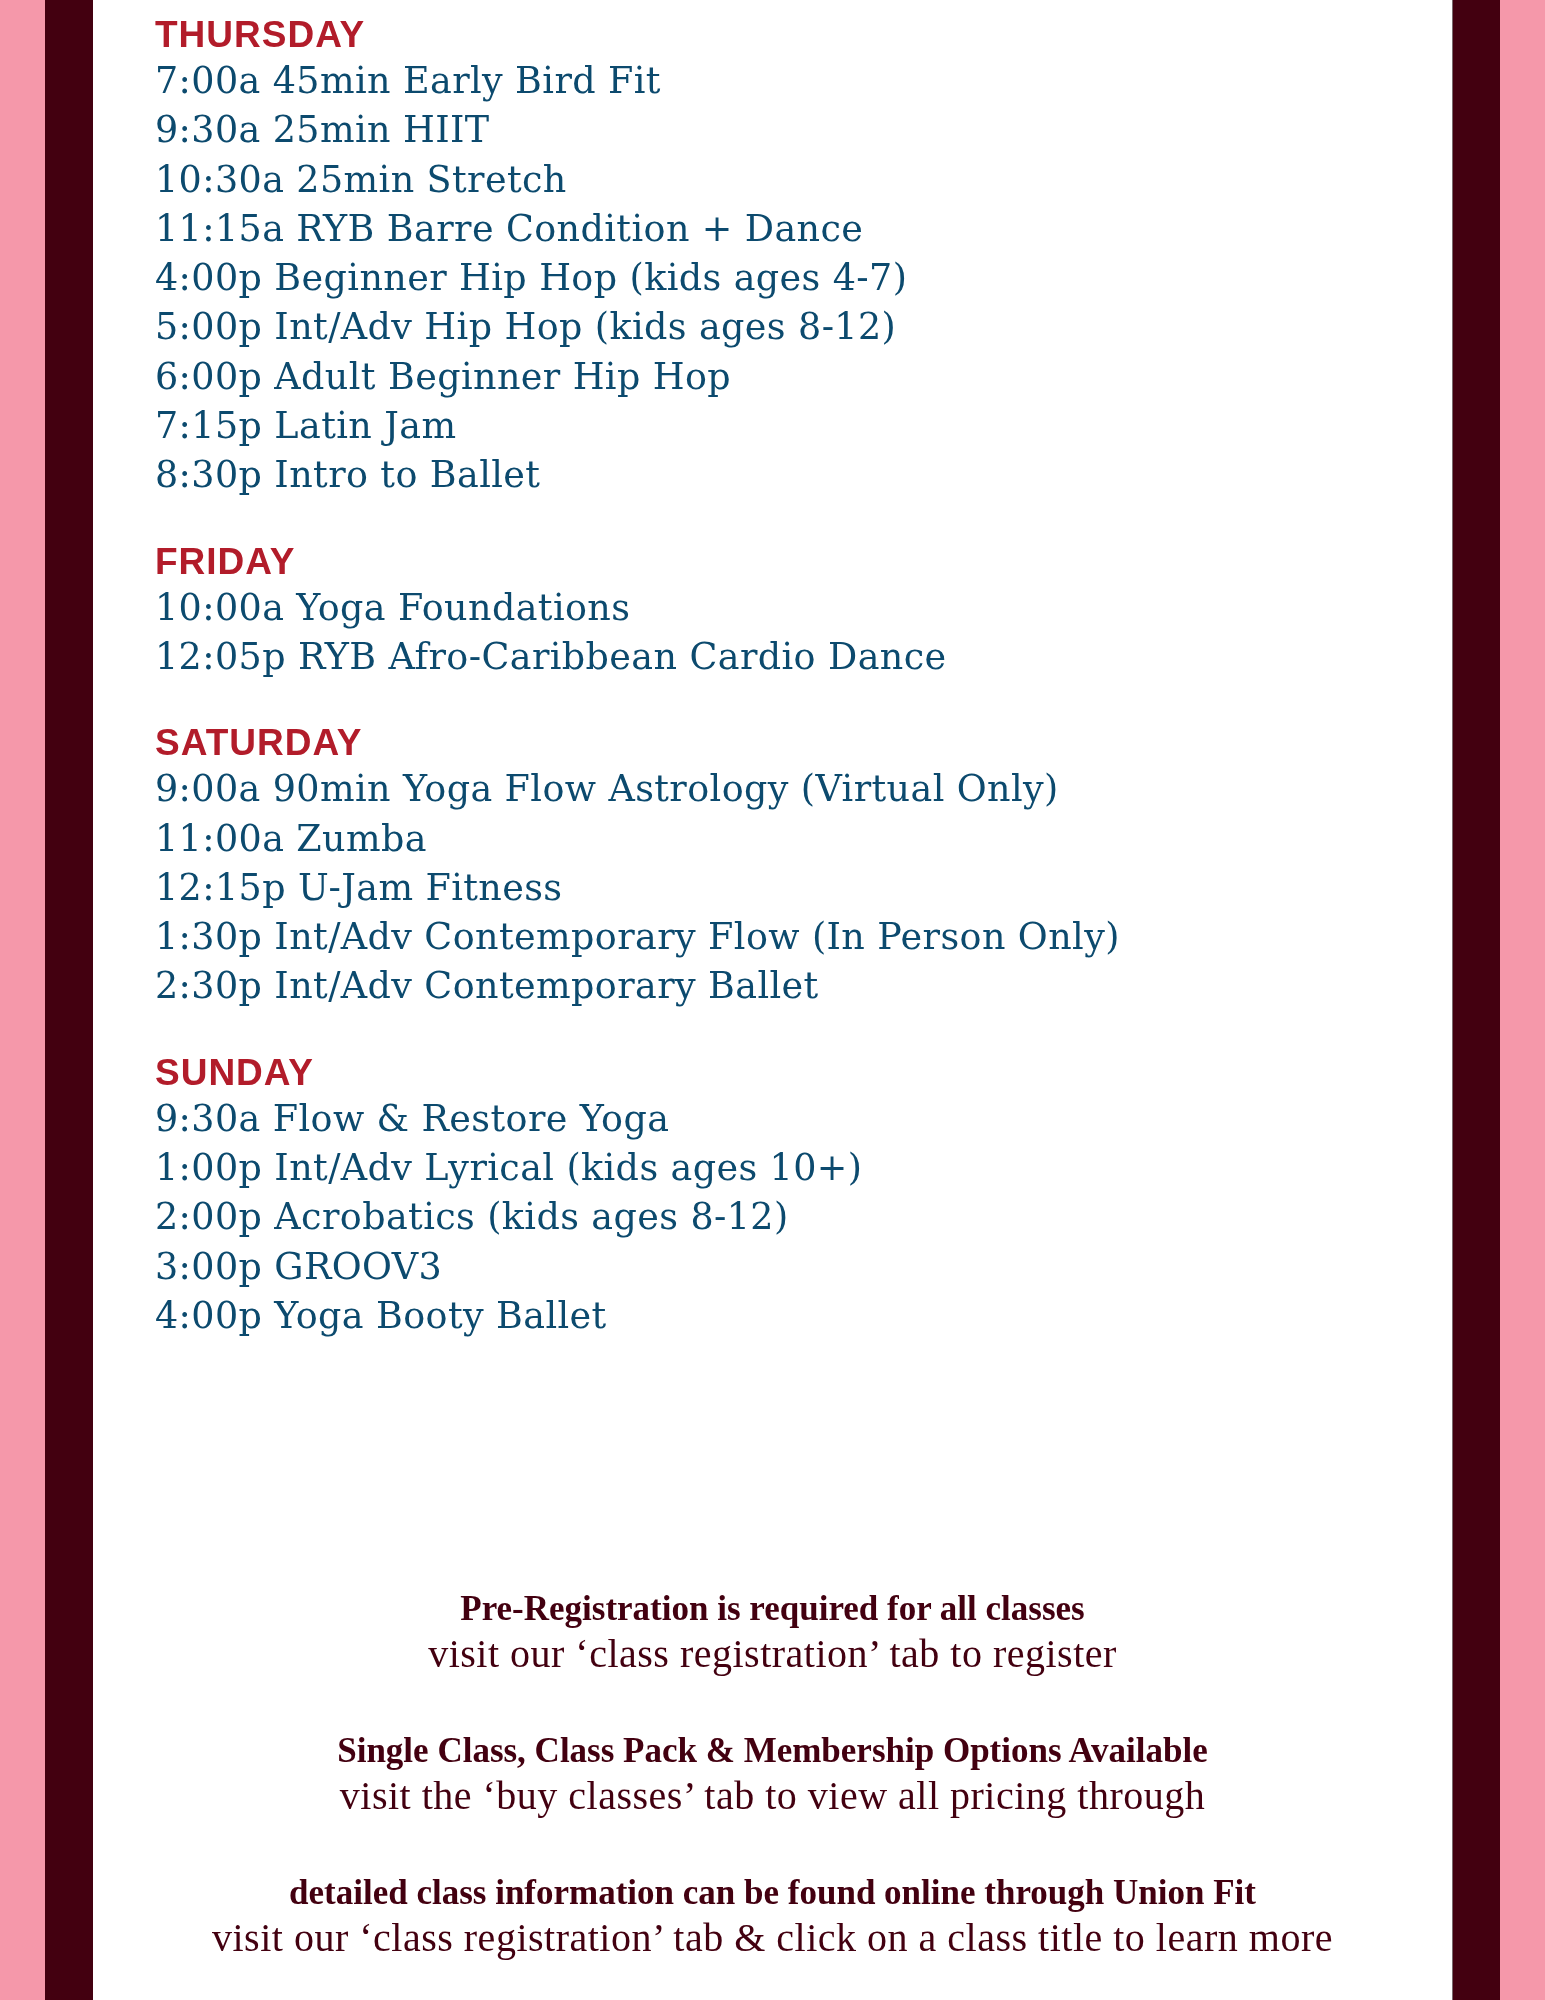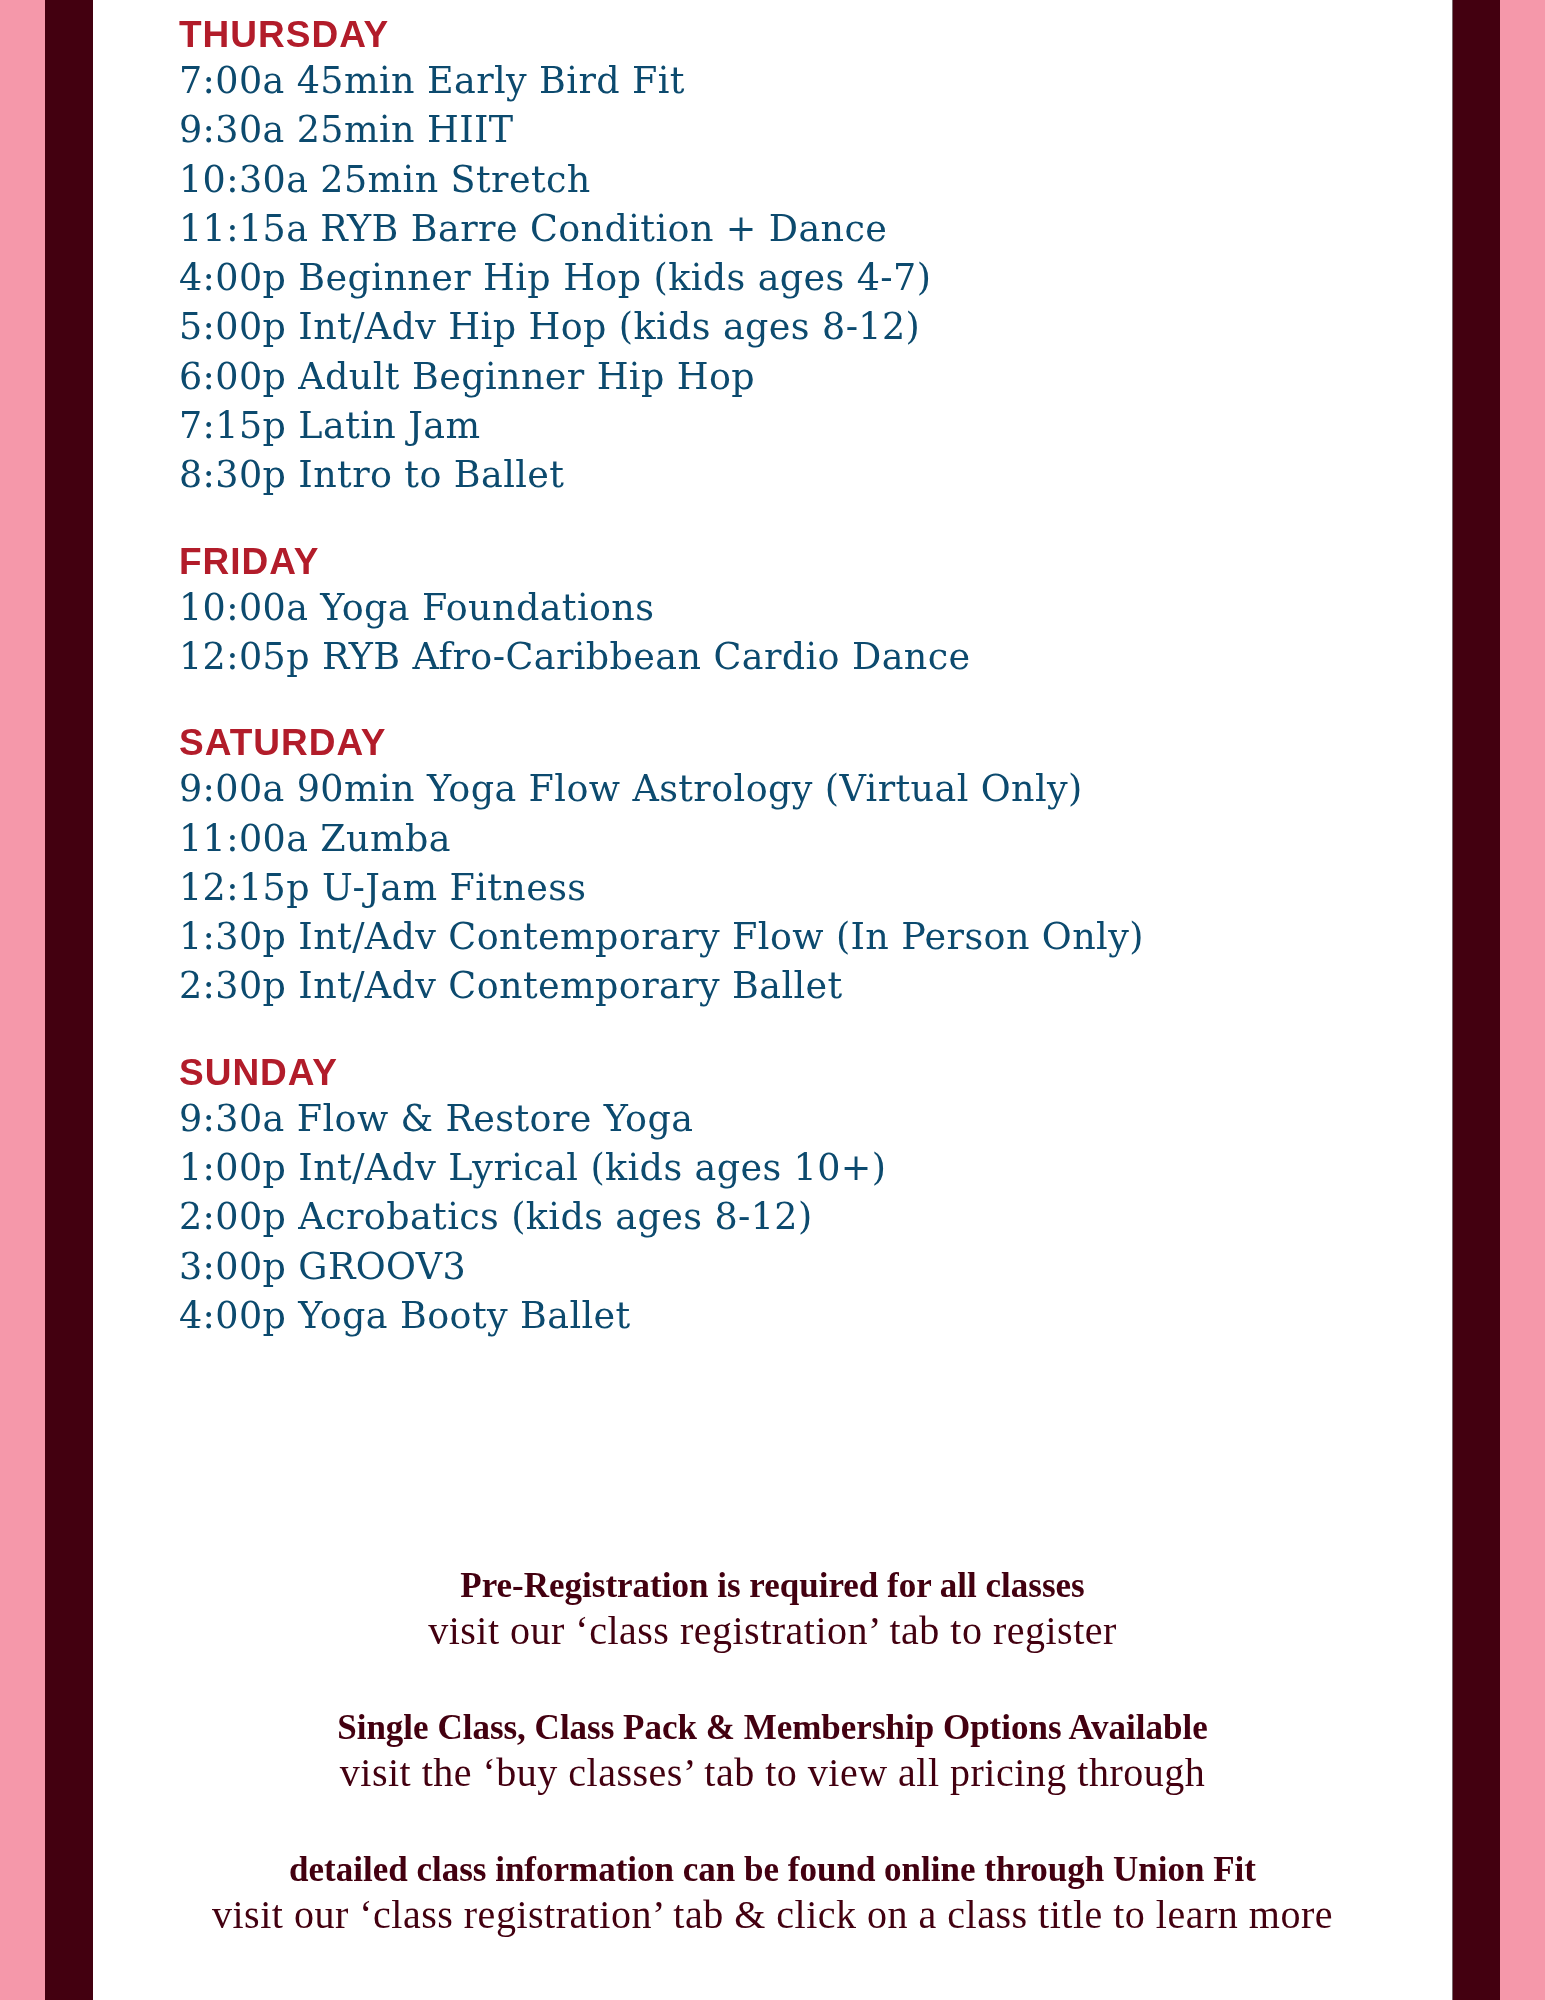--- a/index.html
+++ b/index.html
@@ -13,21 +13,21 @@
     .stripe-dark-left { position: absolute; left: 45px; top: 0; width: 48px; height: 2000px; background: #430010; }
     .stripe-dark-right { position: absolute; left: 1452px; top: 0; width: 48px; height: 2000px; background: #430010; border-left: 1px solid #7a6a6e; }
     .stripe-pink-right { position: absolute; left: 1500px; top: 0; width: 45px; height: 2000px; background: #f598aa; }
 
     .schedule {
       position: absolute;
       left: 155px;
       top: 14px;
       width: 1280px;
     }
-    .day-block { margin-bottom: 41px; margin-left: 24px; }
+    .day-block { margin-bottom: 41px; }
     .day-heading {
       font-family: "Liberation Sans", sans-serif;
       font-weight: bold;
       font-size: 37px;
       letter-spacing: 1px;
       color: #b21c2a;
       line-height: 42px;
       height: 42px;
     }
     .class-line {
@@ -39,21 +39,21 @@
       white-space: nowrap;
     }
 
     .notes {
       position: absolute;
       left: 93px;
       width: 1359px;
       text-align: center;
       color: #4a0a14;
     }
-    .note-block { position: absolute; left: 0; width: 1359px; text-align: center; }
+    .note-block { position: absolute; left: 0; width: 1359px; text-align: center; margin-top: 23px; }
     .note-title {
       font-family: "Liberation Serif", serif;
       font-weight: bold;
       font-size: 35px;
       line-height: 44px;
       color: #430010;
       white-space: nowrap;
     }
     .note-sub {
       font-family: "Liberation Serif", serif;

